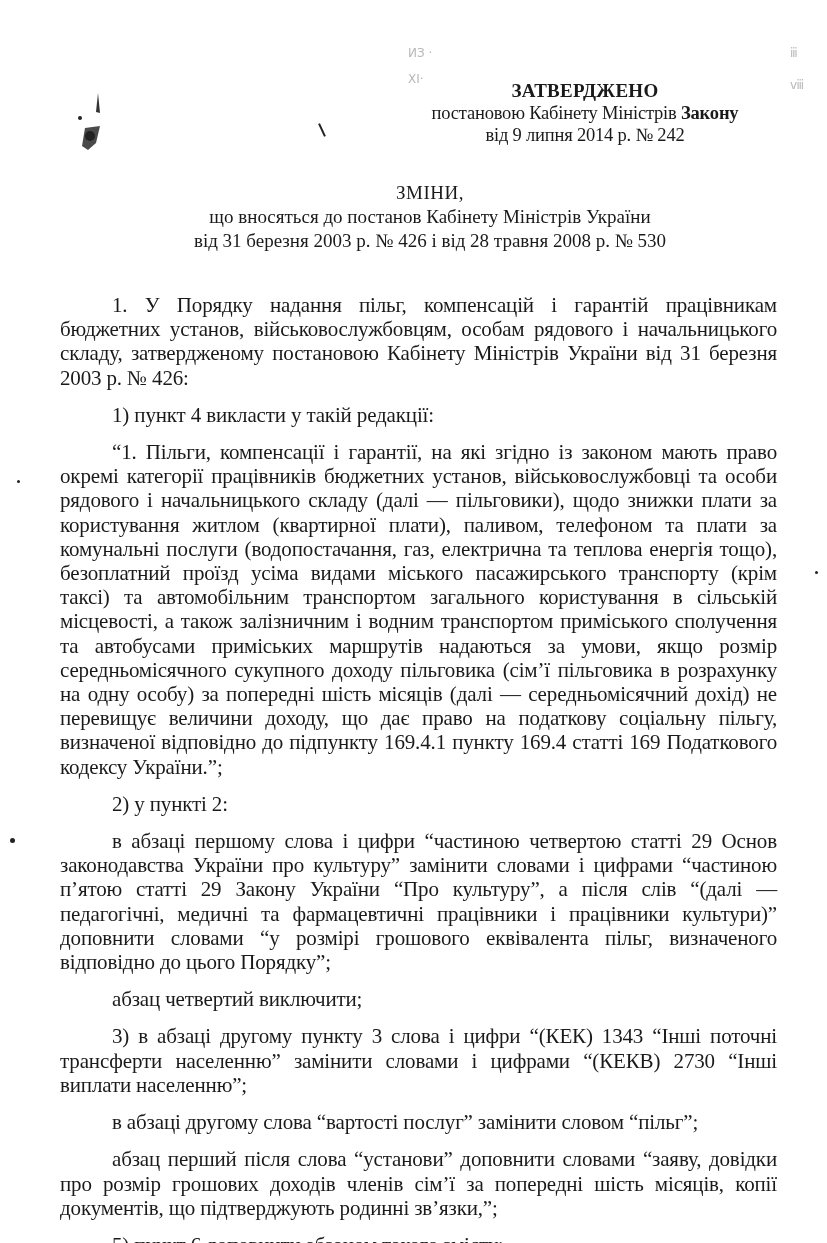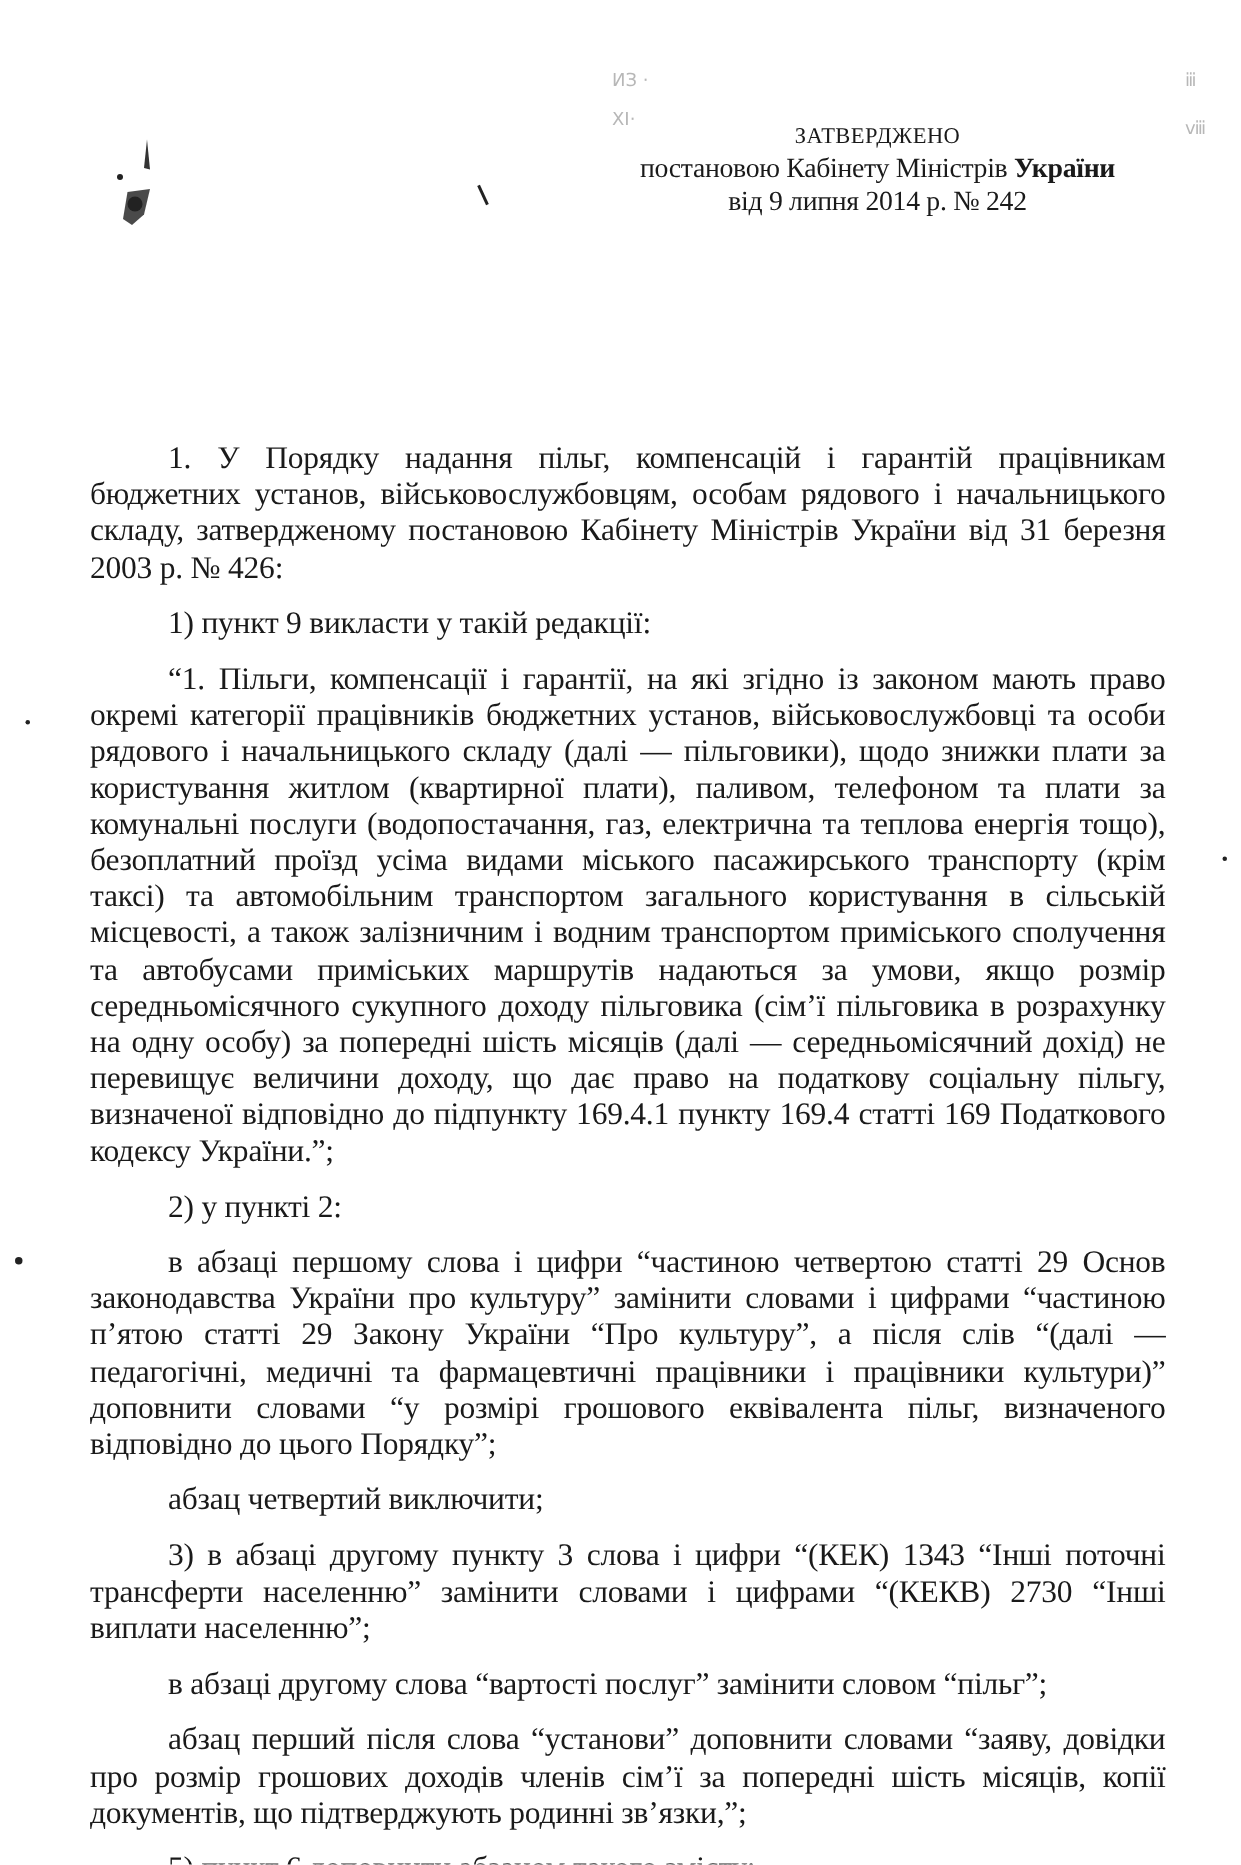--- a/index.html
+++ b/index.html
@@ -2,21 +2,21 @@
 <html><head>
 <meta charset="utf-8">
 <style>
   html, body { margin: 0; padding: 0; background: #ffffff; }
   body { width: 827px; height: 1243px; position: relative; overflow: hidden;
          font-family: "Liberation Serif", "DejaVu Serif", serif; color: #1a1a1a; }
   .page { position: absolute; left: 0; top: 18px; width: 827px; height: 1243px; }
 
   .approved { position: absolute; left: 400px; top: 62px; width: 370px; text-align: center;
               font-size: 18.5px; line-height: 22px; letter-spacing: -0.2px; }
-  .approved .l1 { font-size: 15px; letter-spacing: 0.3px; }
+  .approved .l1 { font-size: 19px; letter-spacing: 0.3px; font-weight: bold; }
   .approved b { font-weight: bold; }
 
   .title-block { position: absolute; left: 100px; top: 163px; width: 660px; text-align: center;
                  font-size: 19px; line-height: 24px; }
   .title-block .t1 { letter-spacing: 0.5px; }
 
   .body { position: absolute; left: 60px; top: 275px; width: 717px;
           font-size: 21px; line-height: 24.2px; text-align: justify; letter-spacing: -0.15px; }
   .body p { margin: 0 0 13px 0; text-indent: 52px; }
 
@@ -39,28 +39,33 @@
   <div class="stamp" style="left:408px;top:54px;">ХІ·</div>
   <div class="stamp" style="left:790px;top:28px;">ⅲ</div>
   <div class="stamp" style="left:790px;top:60px;">ⅷ</div>
   <div class="speck" style="left:321px;top:105px;width:2px;height:14px;border-radius:0;transform:rotate(-25deg);"></div>
   <div class="speck" style="left:10px;top:820px;width:5px;height:5px;"></div>
   <div class="speck" style="left:17px;top:462px;width:3px;height:3px;"></div>
   <div class="speck" style="left:815px;top:553px;width:3px;height:3px;"></div>
 
   <div class="approved">
     <div class="l1">ЗАТВЕРДЖЕНО</div>
-    <div><span>постановою Кабінету Міністрів </span><b>України</b></div>
+    <div><span>постановою Кабінету Міністрів </span><b>Закону</b></div>
     <div>від 9 липня 2014 р. № 242</div>
   </div>
 
+  <div class="title-block">
+    <div class="t1">ЗМІНИ,</div>
+    <div>що вносяться до постанов Кабінету Міністрів України</div>
+    <div>від 31 березня 2003 р. № 426 і від 28 травня 2008 р. № 530</div>
+  </div>
 
   <div class="body">
     <p>1. У Порядку надання пільг, компенсацій і гарантій працівникам бюджетних установ, військовослужбовцям, особам рядового і начальницького складу, затвердженому постановою Кабінету Міністрів України від 31 березня 2003 р. № 426:</p>
-    <p>1) пункт 9 викласти у такій редакції:</p>
+    <p>1) пункт 4 викласти у такій редакції:</p>
     <p>“1. Пільги, компенсації і гарантії, на які згідно із законом мають право окремі категорії працівників бюджетних установ, військовослужбовці та особи рядового і начальницького складу (далі — пільговики), щодо знижки плати за користування житлом (квартирної плати), паливом, телефоном та плати за комунальні послуги (водопостачання, газ, електрична та теплова енергія тощо), безоплатний проїзд усіма видами міського пасажирського транспорту (крім таксі) та автомобільним транспортом загального користування в сільській місцевості, а також залізничним і водним транспортом приміського сполучення та автобусами приміських маршрутів надаються за умови, якщо розмір середньомісячного сукупного доходу пільговика (сім’ї пільговика в розрахунку на одну особу) за попередні шість місяців (далі — середньомісячний дохід) не перевищує величини доходу, що дає право на податкову соціальну пільгу, визначеної відповідно до підпункту 169.4.1 пункту 169.4 статті 169 Податкового кодексу України.”;</p>
     <p>2) у пункті 2:</p>
     <p>в абзаці першому слова і цифри “частиною четвертою статті 29 Основ законодавства України про культуру” замінити словами і цифрами “частиною п’ятою статті 29 Закону України “Про культуру”, а після слів “(далі — педагогічні, медичні та фармацевтичні працівники і працівники культури)” доповнити словами “у розмірі грошового еквівалента пільг, визначеного відповідно до цього Порядку”;</p>
     <p>абзац четвертий виключити;</p>
     <p>3) в абзаці другому пункту 3 слова і цифри “(КЕК) 1343 “Інші поточні трансферти населенню” замінити словами і цифрами “(КЕКВ) 2730 “Інші виплати населенню”;</p>
     <p>в абзаці другому слова “вартості послуг” замінити словом “пільг”;</p>
     <p>абзац перший після слова “установи” доповнити словами “заяву, довідки про розмір грошових доходів членів сім’ї за попередні шість місяців, копії документів, що підтверджують родинні зв’язки,”;</p>
     <p>5) пункт 6 доповнити абзацом такого змісту:</p>
   </div>
 </div>

